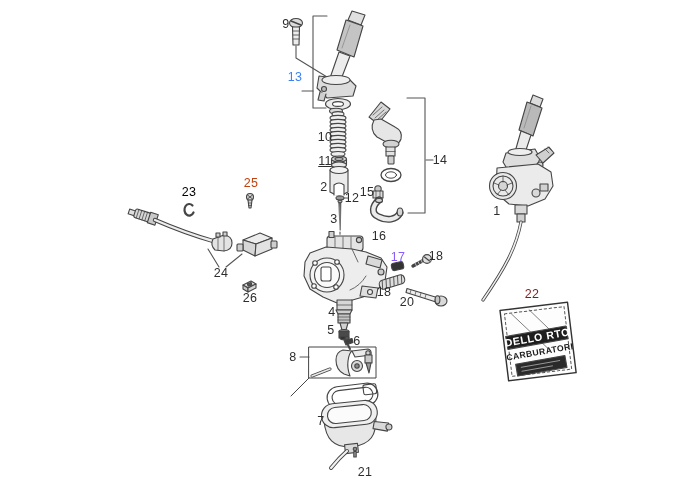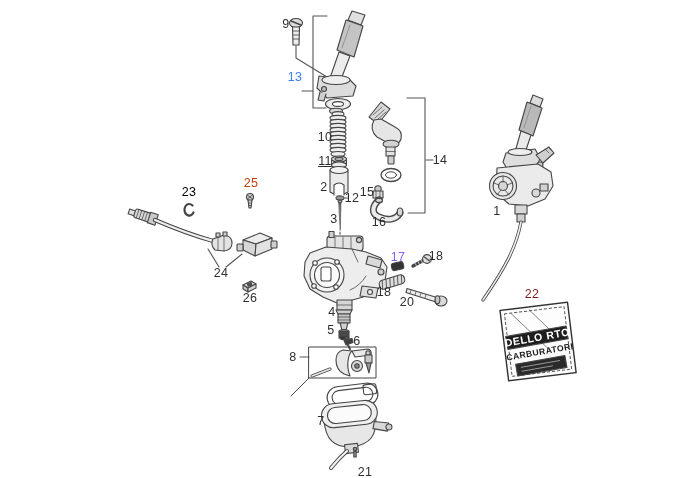--- a/index.html
+++ b/index.html
@@ -307,21 +307,21 @@
       <span class="part-label" style="left: 357px; top: 341px; color: rgb(46, 46, 46);">6</span>
       <span class="part-label" style="left: 321px; top: 421px; color: rgb(46, 46, 46);">7</span>
       <span class="part-label" style="left: 293px; top: 357px; color: rgb(46, 46, 46);">8</span>
       <span class="part-label" style="left: 286px; top: 24px; color: rgb(46, 46, 46);">9</span>
       <span class="part-label" style="left: 325px; top: 137px; color: rgb(46, 46, 46);">10</span>
       <span class="part-label" style="left: 325px; top: 161px; color: rgb(46, 46, 46); text-decoration: underline;">11</span>
       <span class="part-label" style="left: 352px; top: 198px; color: rgb(46, 46, 46);">12</span>
       <span class="part-label" style="left: 295px; top: 77px; color: #3b82f6;">13</span>
       <span class="part-label" style="left: 440px; top: 160px; color: rgb(46, 46, 46);">14</span>
       <span class="part-label" style="left: 367px; top: 192px; color: rgb(46, 46, 46);">15</span>
-      <span class="part-label" style="left: 379px; top: 222px; color: rgb(46, 46, 46);">16</span>
+      <span class="part-label" style="left: 379px; top: 236px; color: rgb(46, 46, 46);">16</span>
       <span class="part-label" style="left: 398px; top: 257px; color: #8b5cf6;">17</span>
       <span class="part-label" style="left: 436px; top: 256px; color: rgb(46, 46, 46);">18</span>
       <span class="part-label" style="left: 384px; top: 292px; color: rgb(46, 46, 46);">18</span>
       <span class="part-label" style="left: 407px; top: 302px; color: rgb(46, 46, 46);">20</span>
       <span class="part-label" style="left: 365px; top: 454px; color: rgb(46, 46, 46); margin-top: 18px;">21</span>
       <span class="part-label" style="left: 532px; top: 294px; color: #7f1d1d;">22</span>
       <span class="part-label" style="left: 189px; top: 192px; color: #000000;">23</span>
       <span class="part-label" style="left: 221px; top: 273px; color: rgb(46, 46, 46);">24</span>
       <span class="part-label" style="left: 251px; top: 183px; color: #c2410c;">25</span>
       <span class="part-label" style="left: 250px; top: 298px; color: rgb(46, 46, 46);">26</span>

